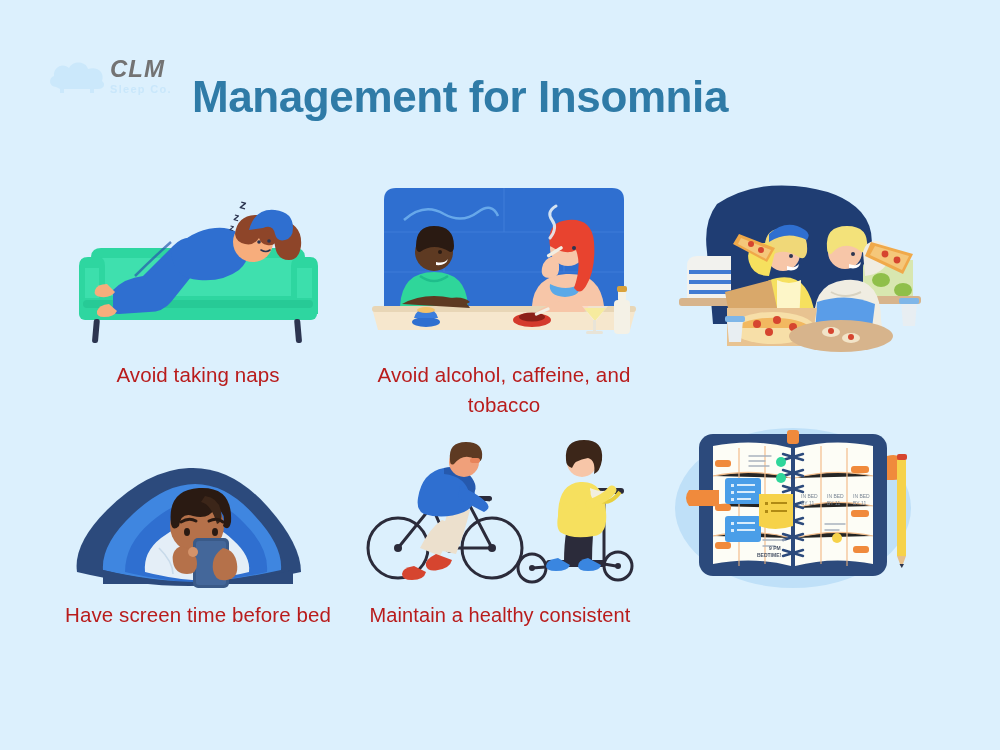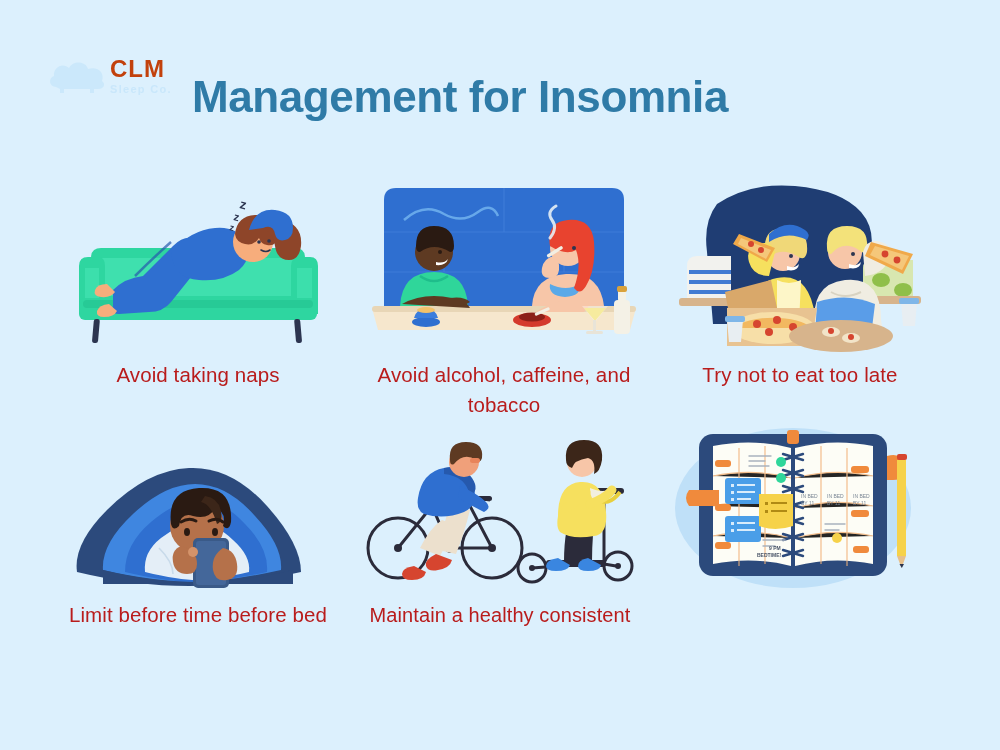--- a/index.html
+++ b/index.html
@@ -9,21 +9,21 @@
     font-family: "Liberation Sans", sans-serif;
     overflow: hidden;
   }
   .page { position: relative; width: 1000px; height: 750px; background: #dcf0fd; }
 
   
   .header { position: absolute; left: 0; top: 0; width: 1000px; height: 150px; }
   .logo { position: absolute; left: 48px; top: 55px; width: 130px; height: 50px; }
   .logo svg { position: absolute; left: 0; top: 2px; }
   .logo-text { position: absolute; left: 62px; top: 2px; }
-  .logo-name { font-size: 24px; font-weight: bold; color: #c2410c; letter-spacing: 1px; line-height: 24px; }
+  .logo-name { font-size: 24px; font-weight: bold; color: #737373; letter-spacing: 1px; line-height: 24px; font-style: italic; }
   .logo-sub { font-size: 11px; font-weight: bold; color: #c9e7fb; letter-spacing: 1.3px; line-height: 16px; }
   .title {
     position: absolute; left: 192px; top: 72px;
     font-size: 44px; font-weight: bold; color: #2f7ba7;
     letter-spacing: -0.4px; white-space: nowrap;
   }
 
   
   .grid { position: absolute; left: 0; top: 180px; width: 1000px; height: 520px; }
   .cell { position: absolute; width: 300px; }
@@ -229,21 +229,20 @@
           <circle cx="166" cy="151" r="3" fill="#d6452f"></circle>
           <ellipse cx="186" cy="158" rx="9" ry="5" fill="#f2e4c8"></ellipse>
           <circle cx="186" cy="157" r="3" fill="#d6452f"></circle>
 
           <path d="M62 140 h16 l-2 22 h-12 z" fill="#e8eef2"></path>
           <rect x="60" y="136" width="20" height="6" rx="2" fill="#7fb6e8"></rect>
           <path d="M236 122 h16 l-2 24 h-12 z" fill="#e8eef2"></path>
           <rect x="234" y="118" width="20" height="6" rx="2" fill="#7fb6e8"></rect>
         </svg>
       </div>
-      <div class="caption">Try not to eat too late</div>
     </div>
 
     <div class="cell c3">
       <div class="art">
         <svg width="270" height="172" viewBox="0 0 270 172">
 
           <path d="M14 152 q-4-28 30-62 q40-40 82-42 q42-2 78 38 q34 38 34 66 q-60 14-112 14 q-54 0-112-14 z" fill="#2c4a7c"></path>
 
           <path d="M40 150 q-2-26 30-56 q32-30 62-30 q32 0 60 32 q28 30 26 54 q-54 12-90 12 q-40 0-88-12 z" fill="#3f86e0"></path>
 
@@ -267,21 +266,21 @@
           <path d="M40 150 q52 12 96 12 q44 0 94-12 l0 14 h-190 z" fill="#2c4a7c"></path>
 
           <rect x="130" y="118" width="36" height="50" rx="5" fill="#3a5a88"></rect>
           <rect x="133" y="121" width="30" height="44" rx="3" fill="#44679a"></rect>
 
           <path d="M118 126 q-10 4-8 16 q2 12 14 12 q10 0 10-10 q0-14-16-18 z" fill="#b5714a"></path>
           <path d="M160 128 q12 2 14 16 q2 14-10 16 q-12 2-14-10 q-2-14 10-22 z" fill="#b5714a"></path>
           <circle cx="130" cy="132" r="5" fill="#d4936a"></circle>
         </svg>
       </div>
-      <div class="caption">Limit before time before bed</div>
+      <div class="caption">Have screen time before bed</div>
     </div>
 
     <div class="cell c4">
       <div class="art">
         <svg width="280" height="172" viewBox="0 0 280 172">
 
           <g stroke="#2b2b3a" stroke-width="3" fill="none">
             <circle cx="38" cy="128" r="30"></circle>
             <circle cx="132" cy="128" r="30"></circle>
             <path d="M38 128 L72 86 L110 86 L132 128 M72 86 L90 128 L132 128 M90 128 L72 128"></path>

